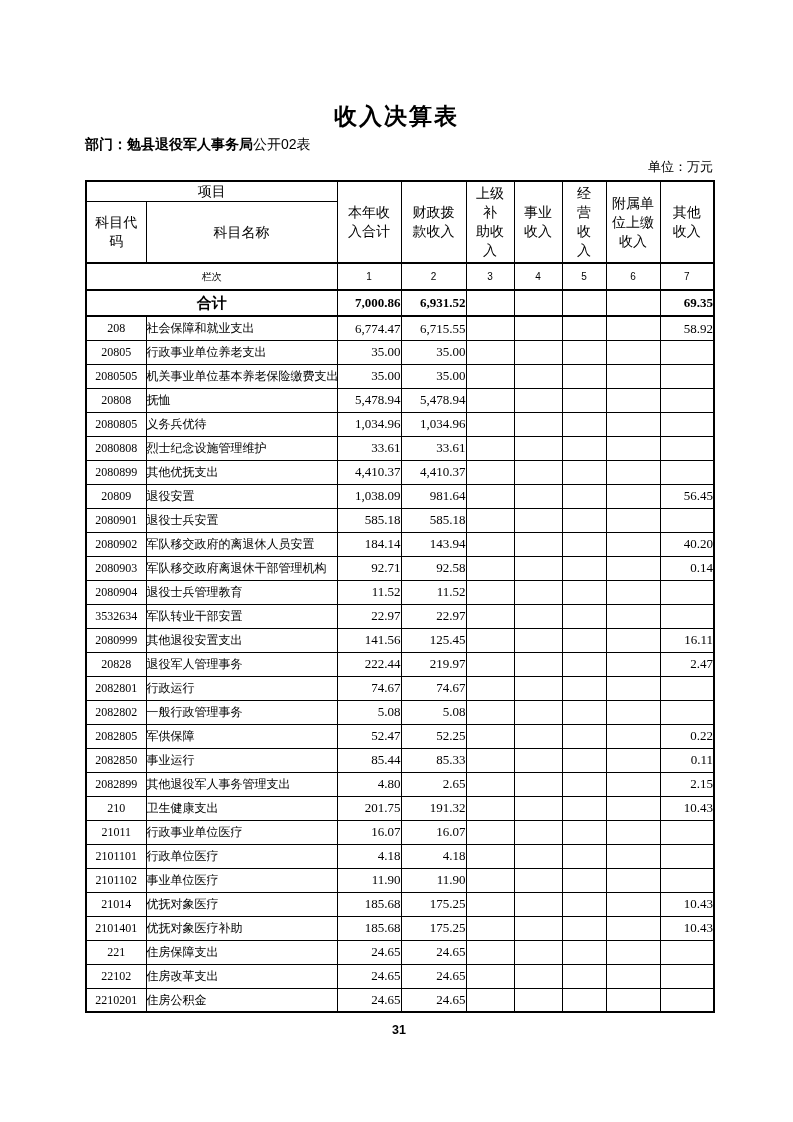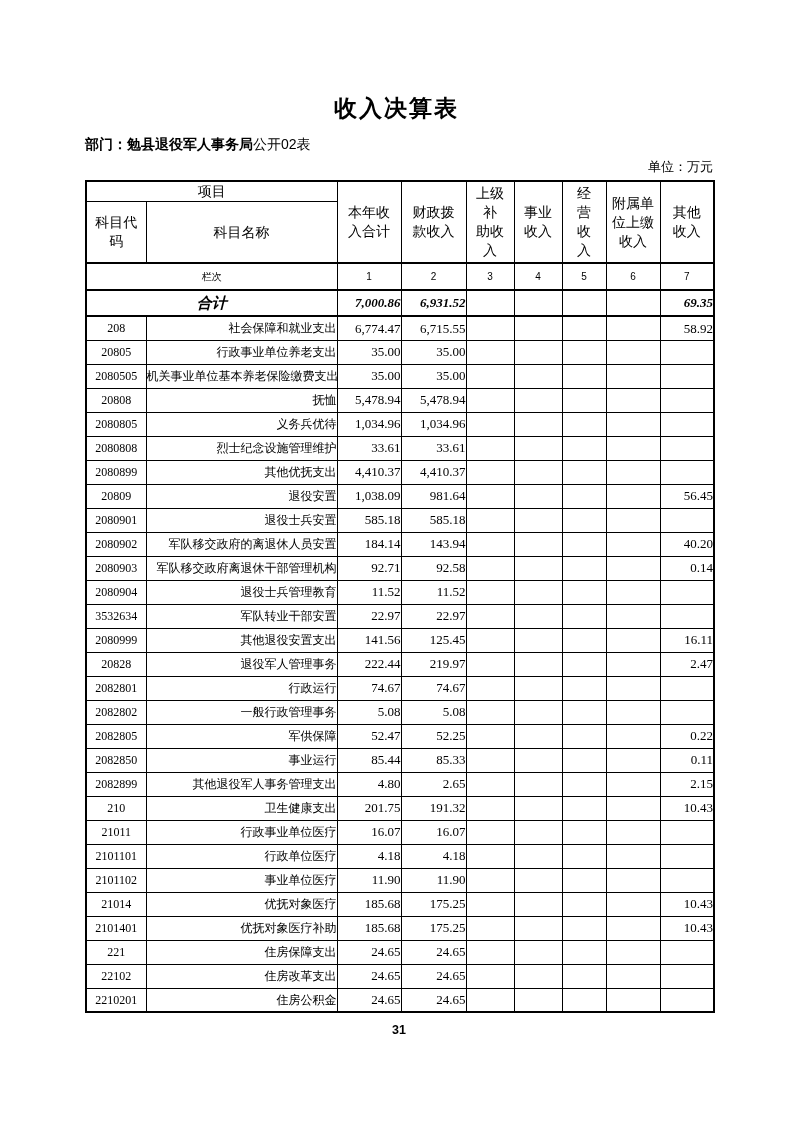--- a/index.html
+++ b/index.html
@@ -2,21 +2,21 @@
 <html><head>
 <meta charset="utf-8">
 <style>
   html,body { margin:0; padding:0; background:#e8e8e8; }
   .page {
     position:relative; width:793px; height:1122px; margin:0 auto;
     background:#ffffff; color:#000;
     font-family:"Liberation Sans", sans-serif;
   }
   .title {
-    position:absolute; top:93px; left:0; width:100%;
+    position:absolute; top:101px; left:0; width:100%;
     text-align:center; font-size:23px; font-weight:bold; letter-spacing:2px;
   }
   .meta-row {
     position:absolute; left:85px; top:136px; width:628px;
     display:flex; align-items:baseline;
     font-size:14px;
   }
   .dept { font-weight:bold; }
   .unit-row {
     position:absolute; left:85px; top:158px; width:628px;
@@ -38,29 +38,29 @@
   }
   tr.r-project { height:20px; }
   tr.r-sub { height:62px; }
   tr.r-lanci { height:27px; }
   tr.r-total { height:26px; }
   tbody.rows tr { height:24px; }
   tr.r-lanci td {
     border-top:2px solid #000; border-bottom:2px solid #000;
     text-align:center; font-size:10px;
   }
-  tr.r-total td { border-bottom:2px solid #000;font-style:italic; }
+  tr.r-total td { border-bottom:2px solid #000; }
   .t-label { text-align:center; font-weight:bold; font-size:15px; }
   .l-label { text-align:center; font-size:15px; }
   .c-code {
     text-align:center; padding-left:6px; white-space:nowrap;
     font-family:"Liberation Serif", serif; font-size:12px;margin-top:6px;
   }
   .c-name {
-    text-align:right; padding-left:6px; white-space:nowrap;
+    text-align:left; padding-left:6px; white-space:nowrap;
     font-size:12px;
   }
   .c-num {
     text-align:right; padding-right:6px; white-space:nowrap;
     font-family:"Liberation Serif", serif; font-size:13px;
   }
   tr.r-total .c-num { font-weight:bold; }
   .page-num {
     position:absolute; left:85px; top:1023px; width:628px;
     text-align:center; font-size:12.5px; font-weight:bold;

